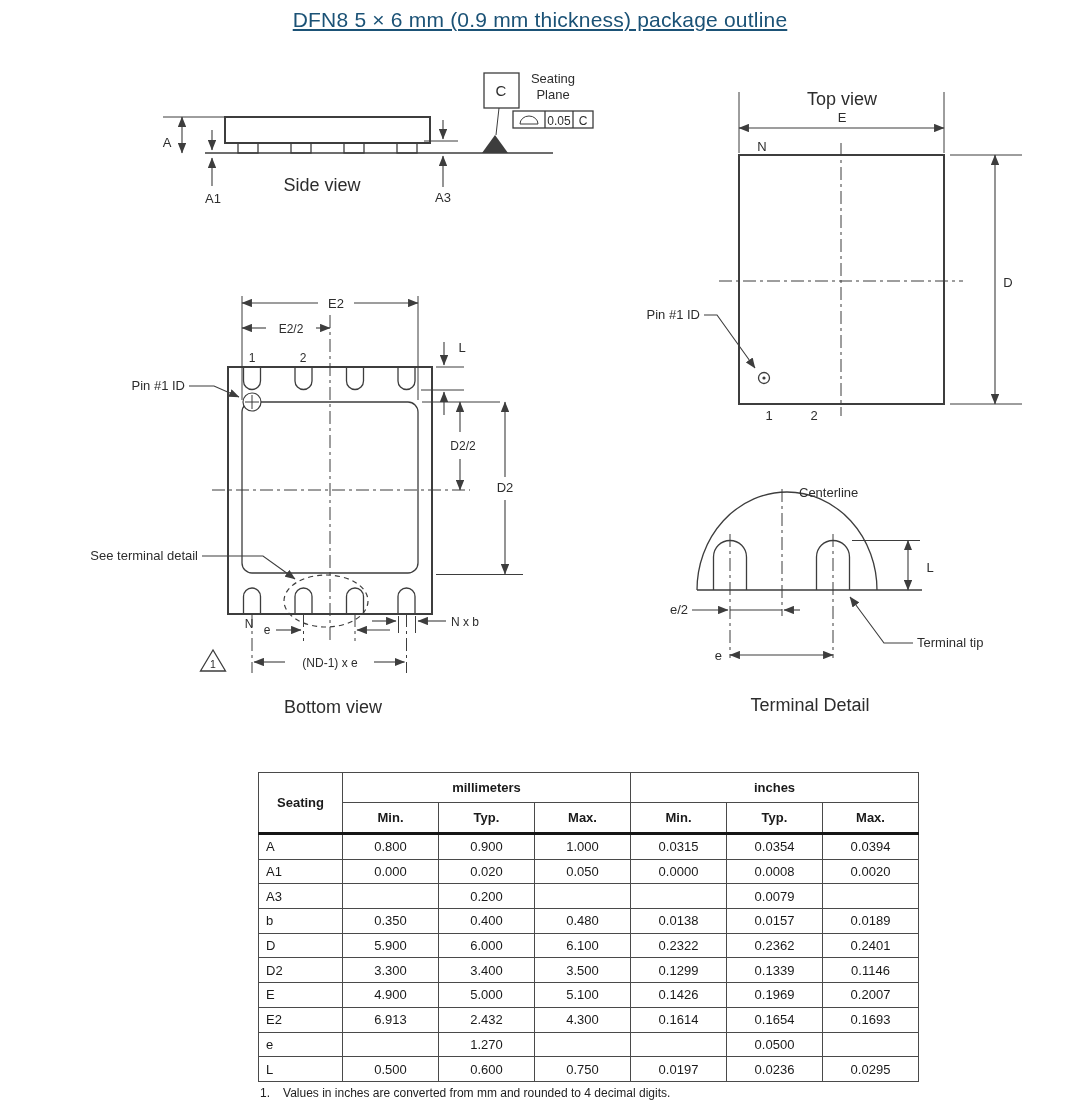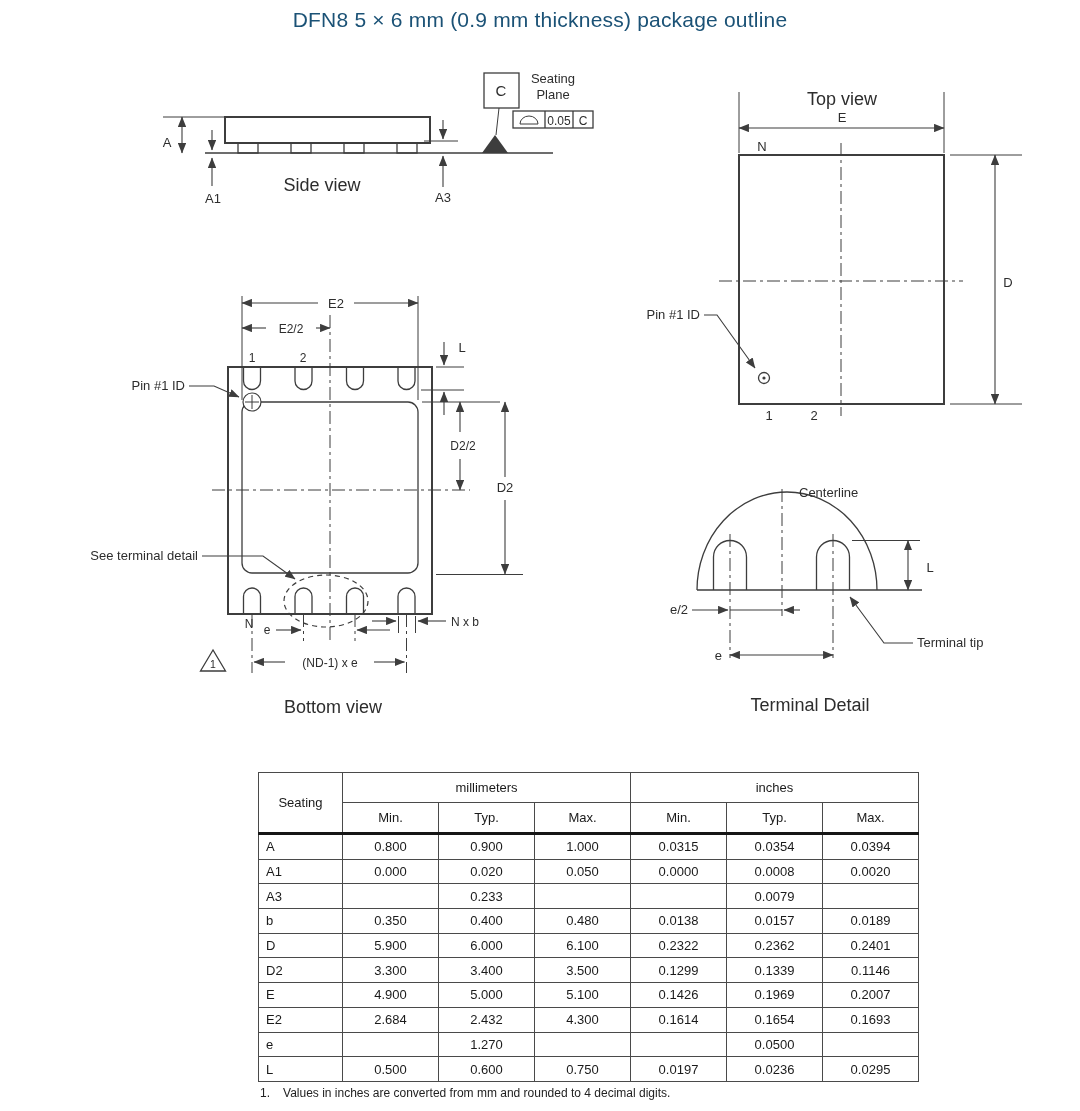--- a/index.html
+++ b/index.html
@@ -1,34 +1,34 @@
 <!DOCTYPE html>
 <html><head>
 <meta charset="utf-8">
 <style>
   html,body{margin:0;padding:0;background:#ffffff;}
   body{width:1080px;height:1111px;position:relative;font-family:"Liberation Sans",sans-serif;overflow:hidden;}
-  .page-title{position:absolute;top:8px;left:0;width:1080px;text-align:center;font-size:21px;color:#1b5276;letter-spacing:0.2px;}
+  .page-title{position:absolute;top:8px;left:0;width:1080px;text-align:center;font-size:21px;color:#1b5276;letter-spacing:0.2px;text-decoration:underline;}
   .drawing{position:absolute;top:0;left:0;}
   svg text{fill:#2d2d2d;}
   .t18{font:18px "Liberation Sans",sans-serif;}
   .t15{font:15px "Liberation Sans",sans-serif;}
   .t13{font:13px "Liberation Sans",sans-serif;}
   .t12{font:12px "Liberation Sans",sans-serif;}
   .t10{font:10.5px "Liberation Sans",sans-serif;}
   .ln{stroke:#3d3d3d;stroke-width:1.3;fill:none;}
   .thk{stroke:#3d3d3d;stroke-width:2;fill:none;}
   .thin{stroke:#3d3d3d;stroke-width:1;fill:none;}
   .dim{stroke:#3d3d3d;stroke-width:1.1;fill:none;}
   .cl{stroke:#3d3d3d;stroke-width:1;fill:none;stroke-dasharray:13 4 3 4;}
   .dash{stroke:#3d3d3d;stroke-width:1.2;fill:none;stroke-dasharray:5 4;}
   .fill{fill:#3d3d3d;stroke:none;}
   .pkg-table{position:absolute;left:258px;top:772px;border-collapse:collapse;font-size:13px;color:#1a1a1a;table-layout:fixed;}
   .pkg-table th,.pkg-table td{border:1px solid #4a4a4a;padding:0 4px;}
-  .pkg-table th{font-weight:normal;text-align:center;}
+  .pkg-table th{font-weight:bold;text-align:center;}
   .pkg-table .grp{height:30px;}
   .pkg-table .sub th{height:29px;border-bottom:3px solid #161616;}
   .pkg-table .sym-h{border-bottom:3px solid #161616;}
   .pkg-table td{height:23.7px;text-align:center;font-weight:normal;}
   .pkg-table td.sym{text-align:left;padding-left:7px;}
   .col-sym{width:84px;}.col-v{width:96px;}
   .footnote{position:absolute;left:260px;top:1086px;font-size:12px;color:#222;display:flex;gap:13px;}
 </style>
 </head>
 <body>
@@ -244,21 +244,21 @@
         <td>0.000</td>
         <td>0.020</td>
         <td>0.050</td>
         <td>0.0000</td>
         <td>0.0008</td>
         <td>0.0020</td>
     </tr>
     <tr>
       <td class="sym">A3</td>
         <td></td>
-        <td>0.233</td>
+        <td>0.200</td>
         <td></td>
         <td></td>
         <td>0.0079</td>
         <td></td>
     </tr>
     <tr>
       <td class="sym">b</td>
         <td>0.350</td>
         <td>0.400</td>
         <td>0.480</td>
@@ -288,21 +288,21 @@
       <td class="sym">E</td>
         <td>4.900</td>
         <td>5.000</td>
         <td>5.100</td>
         <td>0.1426</td>
         <td>0.1969</td>
         <td>0.2007</td>
     </tr>
     <tr>
       <td class="sym">E2</td>
-        <td>2.684</td>
+        <td>6.913</td>
         <td>2.432</td>
         <td>4.300</td>
         <td>0.1614</td>
         <td>0.1654</td>
         <td>0.1693</td>
     </tr>
     <tr>
       <td class="sym">e</td>
         <td></td>
         <td>1.270</td>

